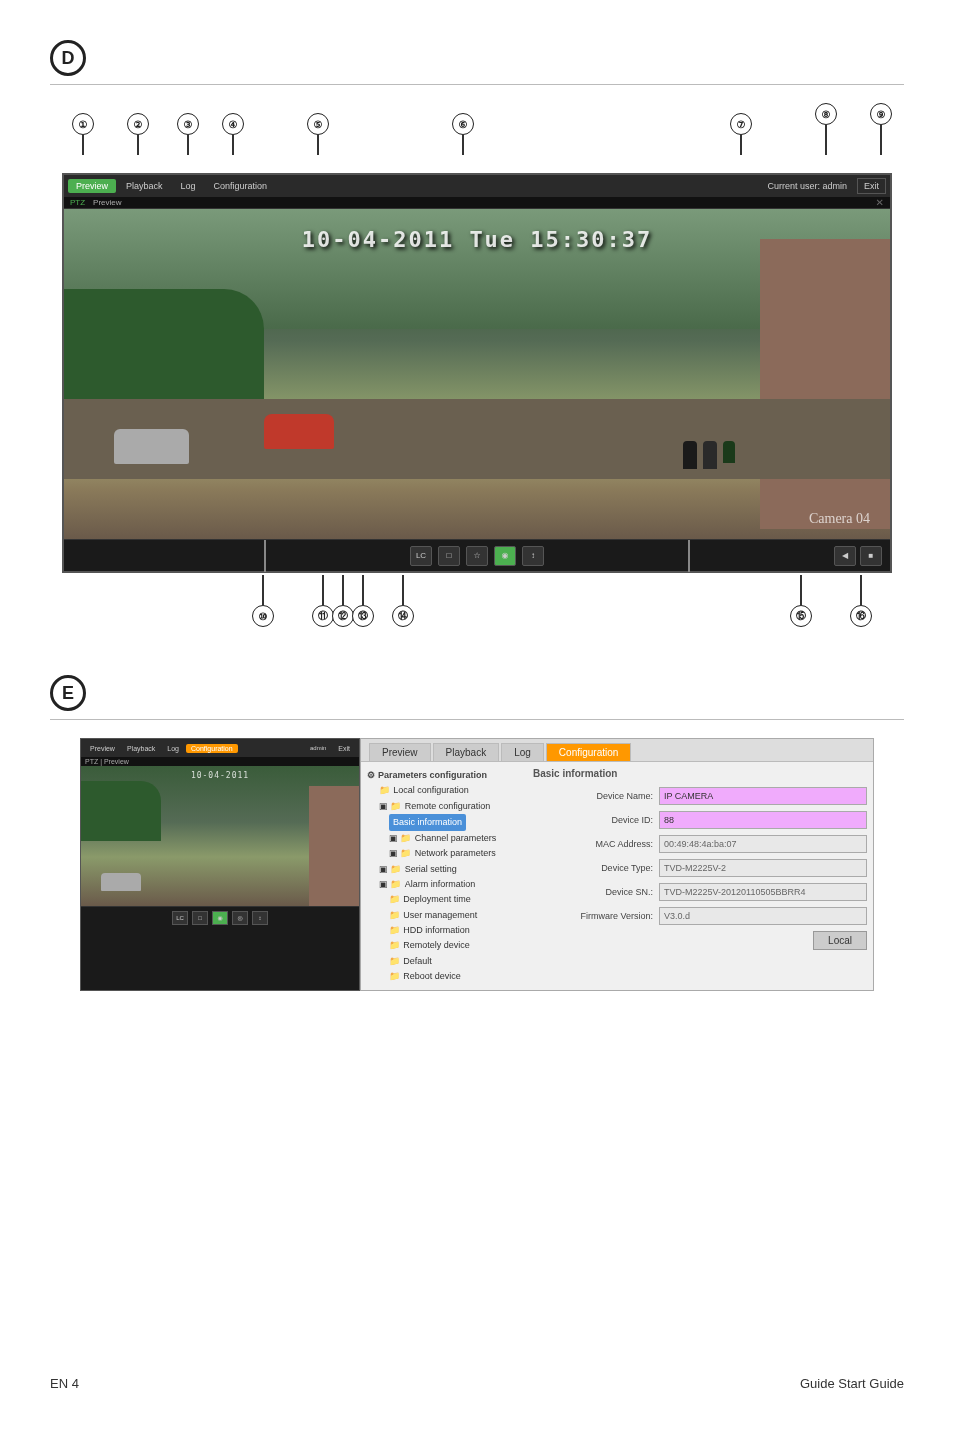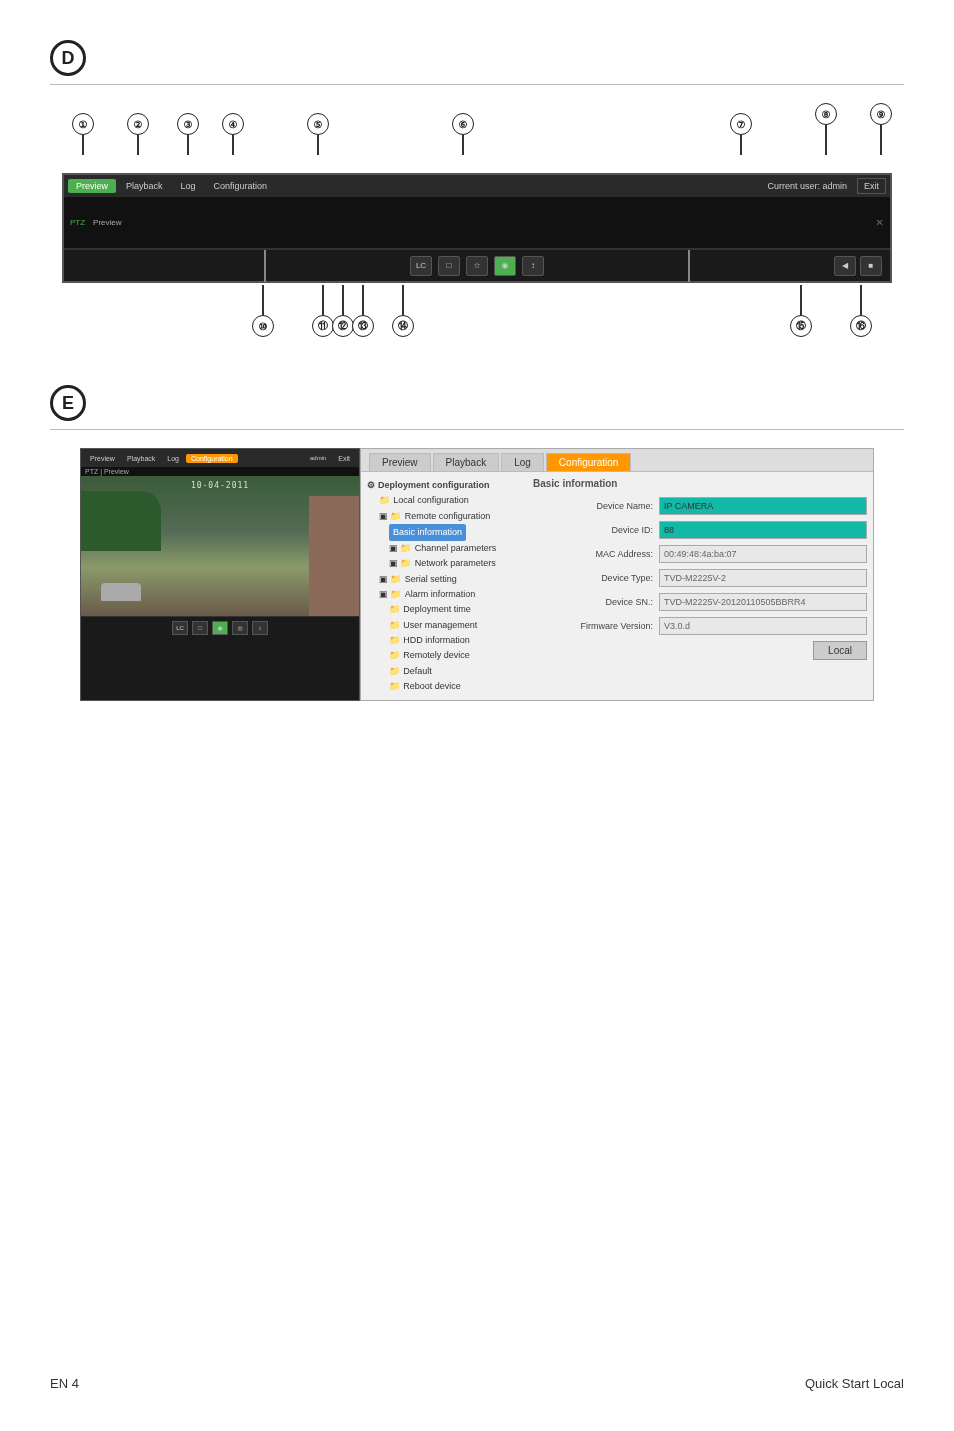--- a/index.html
+++ b/index.html
@@ -70,21 +70,21 @@
       color: #ccc;
       font-size: 9px;
       margin-left: 8px;
       padding: 2px 6px;
       border: 1px solid #555;
     }
     .ptz-bar {
       background: #111;
       color: #aaa;
       font-size: 8px;
-      padding: 20px 6px;
+      padding: 0 6px;
       border-bottom: 1px solid #333;
       display: flex;
       align-items: center;
       gap: 8px;
     }
     .ptz-label { color: #4caf50; }
     .camera-feed {
       width: 100%;
       height: 330px;
       background: linear-gradient(to bottom, #2d4a2d 0%, #3a5c3a 20%, #556b55 40%, #8a9a6a 60%, #a8a878 70%, #8a7a5a 85%, #6a5a4a 100%);
@@ -363,21 +363,21 @@
       width: 120px;
       font-size: 9px;
       color: #444;
       text-align: right;
       flex-shrink: 0;
     }
     .form-input {
       flex: 1;
       height: 18px;
       border: 1px solid #aaa;
-      background: #14b8a6;
+      background: #f0abfc;
       font-size: 9px;
       padding: 1px 4px;
       color: #333;
     }
     .form-input.readonly {
       background: #e8e8e8;
       color: #666;
     }
     .save-btn {
       background: #ccc;
@@ -508,20 +508,36 @@
           <div class="menu-current-user">Current user: admin</div>
           <div class="menu-exit">Exit</div>
         </div>
 
         <div class="ptz-bar">
           <span class="ptz-label">PTZ</span>
           <span>Preview</span>
           <span style="margin-left:auto; font-size:10px; color:#666;">✕</span>
         </div>
 
+        <div class="camera-feed">
+          <div class="scene-sky"></div>
+          <div class="scene-building"></div>
+          <div class="scene-trees"></div>
+          <div class="scene-road"></div>
+          <div class="car-red"></div>
+          <div class="car-silver"></div>
+          <div class="camera-overlay-text">10-04-2011 Tue 15:30:37</div>
+          <div class="camera-name">Camera 04</div>
+
+          <div style="position:absolute; bottom:70px; right:155px; display:flex; gap:6px;">
+            <div style="width:14px; height:28px; background:#1a1a1a; border-radius:4px 4px 0 0;"></div>
+            <div style="width:14px; height:28px; background:#2a2a2a; border-radius:4px 4px 0 0;"></div>
+            <div style="width:12px; height:22px; background:#1a3a1a; border-radius:4px 4px 0 0;"></div>
+          </div>
+        </div>
 
         <div class="bottom-toolbar">
 
           <div style="position:absolute; left:200px; top:0; width:2px; height:32px; background:#888;"></div>
           <div class="toolbar-btn">LC</div>
           <div class="toolbar-btn">□</div>
           <div class="toolbar-btn">☆</div>
           <div class="toolbar-btn active">◉</div>
           <div class="toolbar-btn">↕</div>
 
@@ -616,21 +632,21 @@
         <div class="config-tab">Preview</div>
         <div class="config-tab">Playback</div>
         <div class="config-tab">Log</div>
         <div class="config-tab active">Configuration</div>
       </div>
       <div class="config-body">
 
         <div class="config-tree">
           <div class="tree-section-title">
             <span>⚙</span>
-            <span>Deployment configuration</span>
+            <span>Parameters configuration</span>
           </div>
           <div class="tree-item">
             <span class="folder-icon">📁</span>
             <span>Local configuration</span>
           </div>
           <div class="tree-item">
             <span>▣</span>
             <span class="folder-icon">📁</span>
             <span>Remote configuration</span>
           </div>
@@ -719,14 +735,14 @@
 
           <button class="save-btn">Local</button>
         </div>
       </div>
     </div>
   </div>
 </div>
 
 <div class="footer">
   <span>EN 4</span>
-  <span>Quick Start Local</span>
+  <span>Guide Start Guide</span>
 </div>
 
 </body></html>

